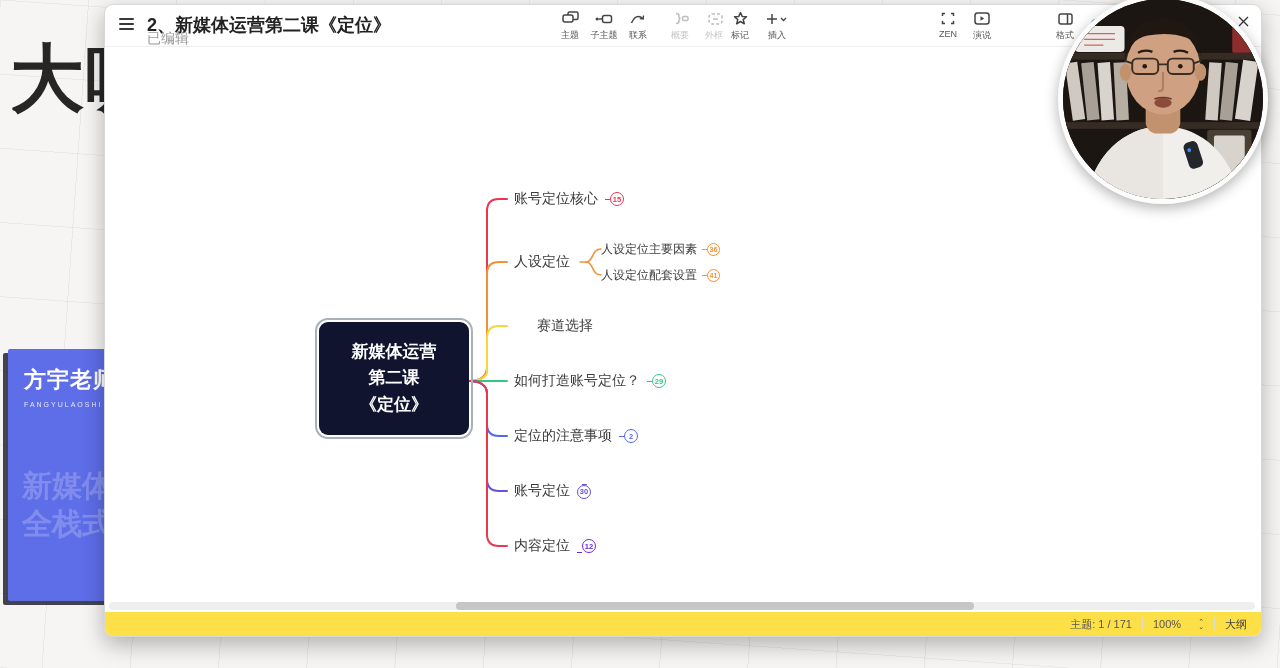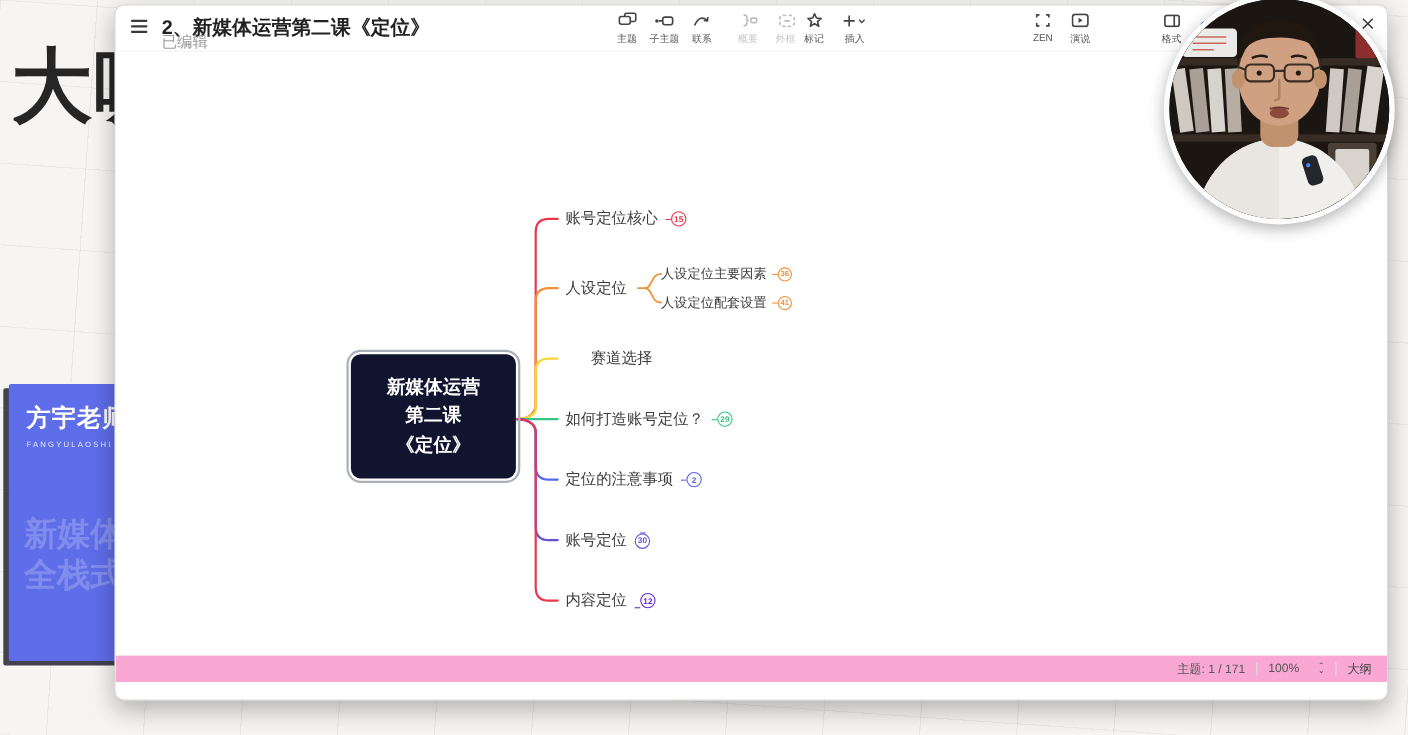--- a/index.html
+++ b/index.html
@@ -73,21 +73,21 @@
   .badge .tail { width:5px; height:0; border-top:1.3px solid currentColor; }
   .badge .num { width:14px; height:14px; border:1.2px solid currentColor; border-radius:50%;
     font-size:7.5px; display:flex; align-items:center; justify-content:center; font-weight:600; }
   .badge.small .num { width:13px; height:13px; font-size:7px; }
 
   
   .hscroll { position:absolute; left:4px; right:6px; bottom:3px; height:8px;
     background:#efefef; border-radius:4px; }
   .hscroll .thumb { position:absolute; left:347px; width:518px; top:0; height:8px;
     background:#c6c6c6; border-radius:4px; cursor:pointer; }
-  .statusbar { position:absolute; left:0; right:0; bottom:16px; height:24px; background:#f9a8d4;
+  .statusbar { position:absolute; left:0; right:0; bottom:0; height:24px; background:#fde047;
     display:flex; align-items:center; justify-content:flex-end; gap:10px; padding-right:14px;
     font-size:11px; color:#555; }
   .sb-div { width:1px; height:12px; background:#ddd; }
   .zoom-box { display:flex; align-items:center; gap:17px; cursor:pointer; }
   .zoom-steps { display:flex; flex-direction:column; font-size:7px; line-height:5px; color:#444; }
   .sb-outline { color:#444; cursor:pointer; }
 
   
   .webcam { position:absolute; left:1058px; top:-6px; width:210px; height:210px;
     border-radius:50%; border:5px solid #fcfcfc; overflow:hidden; z-index:5;

